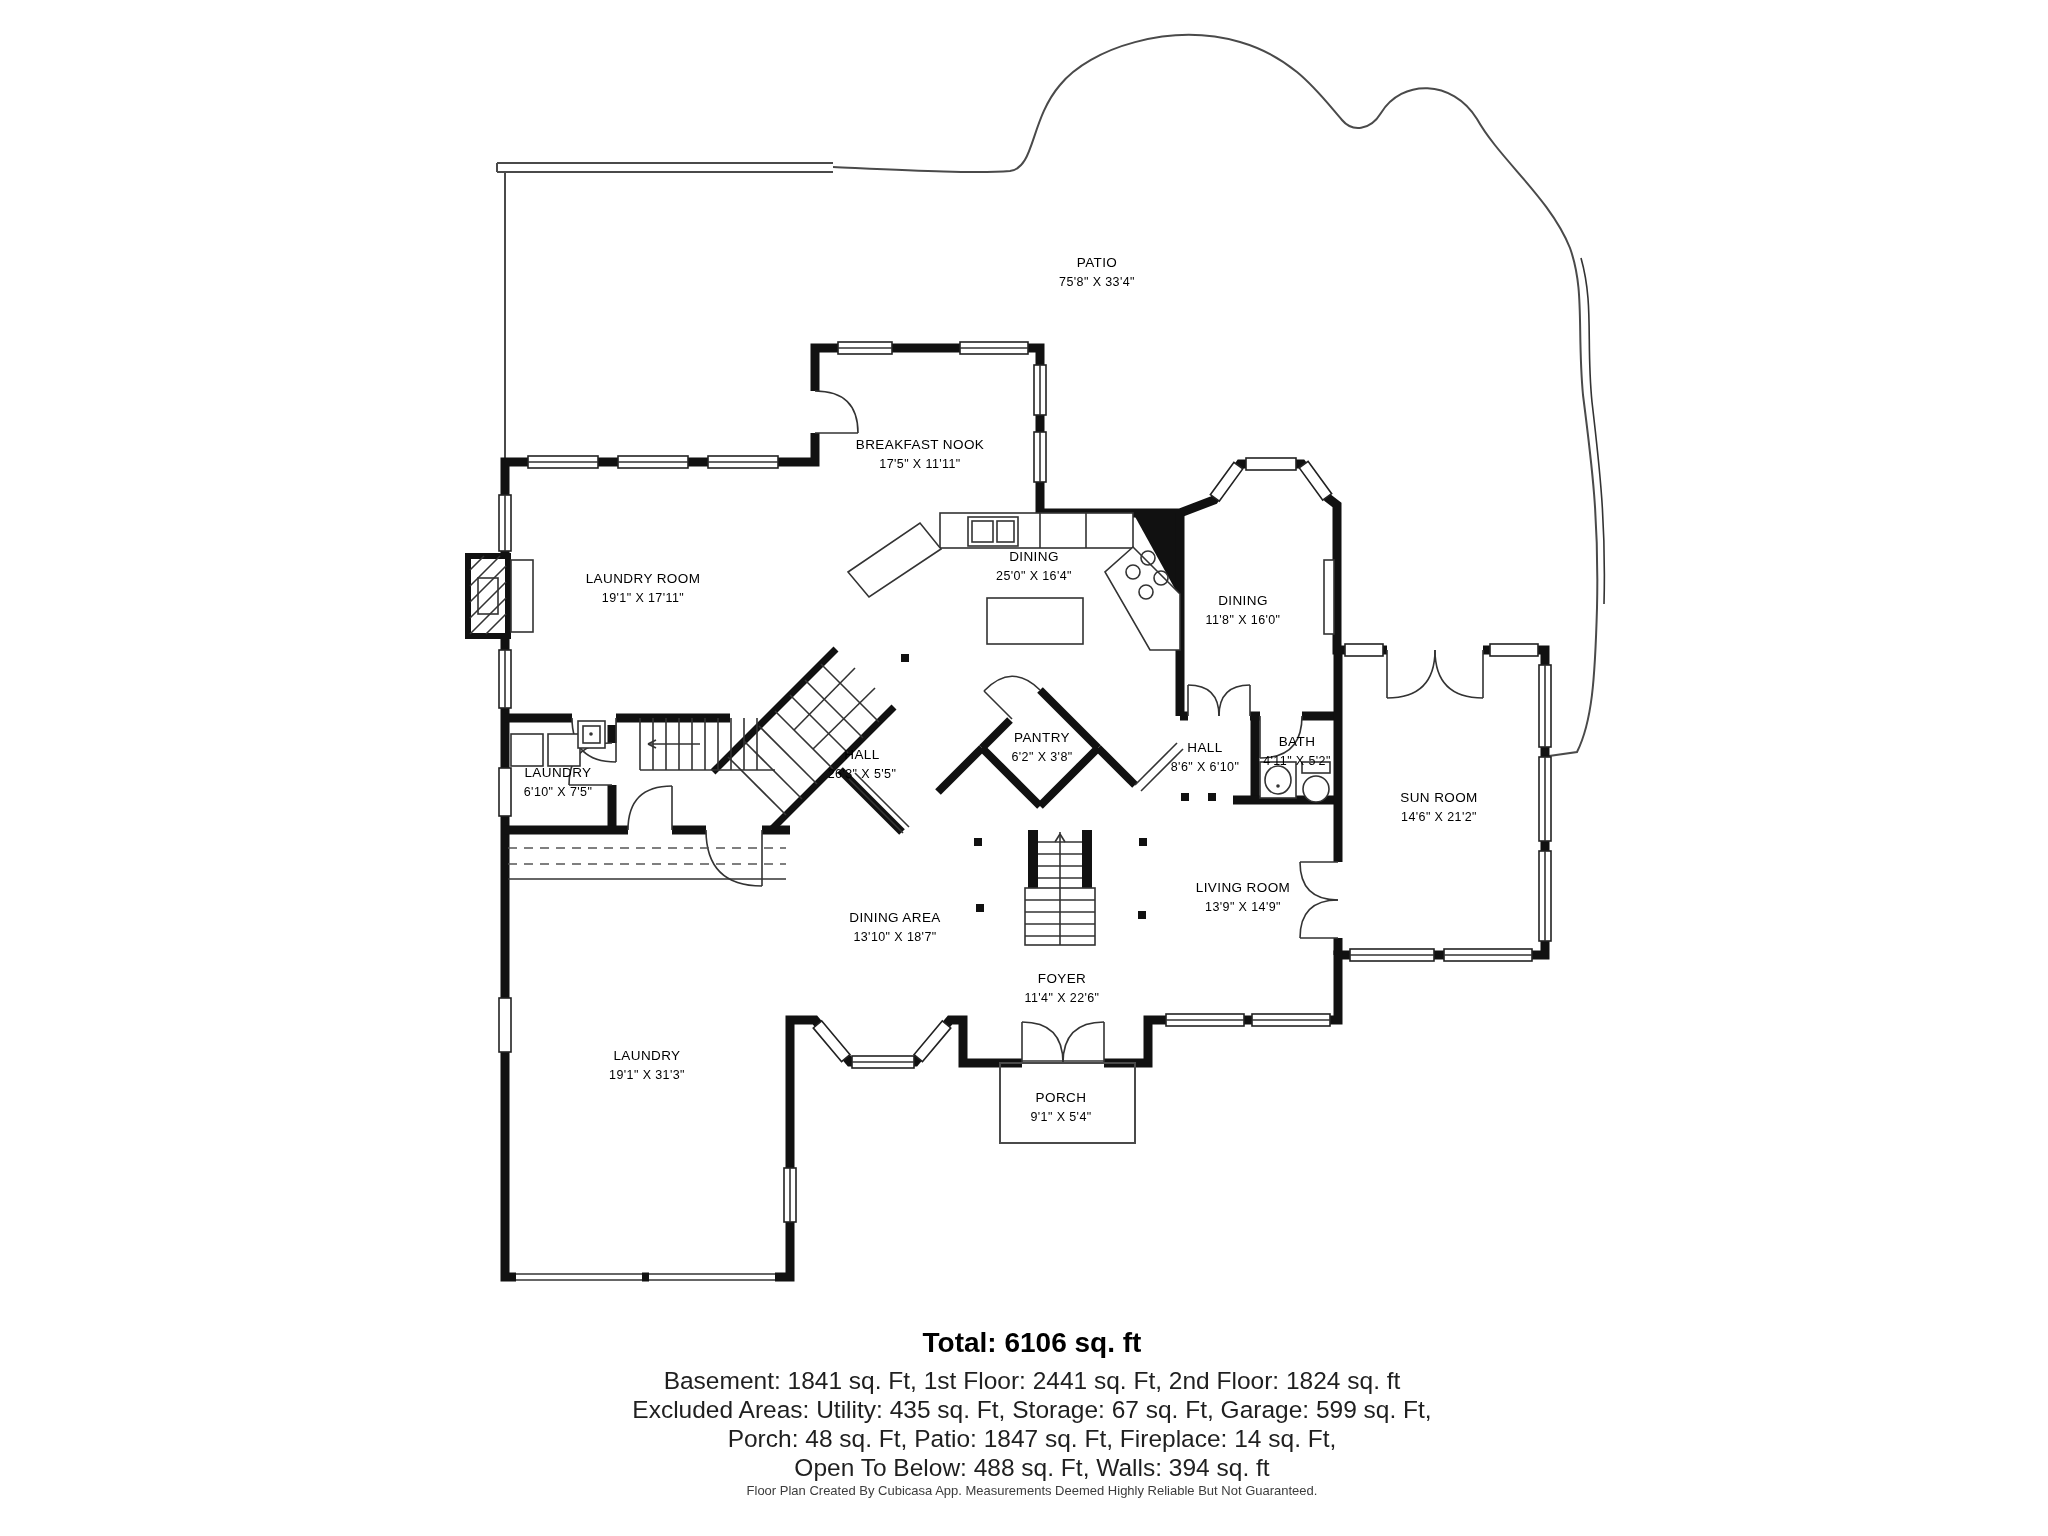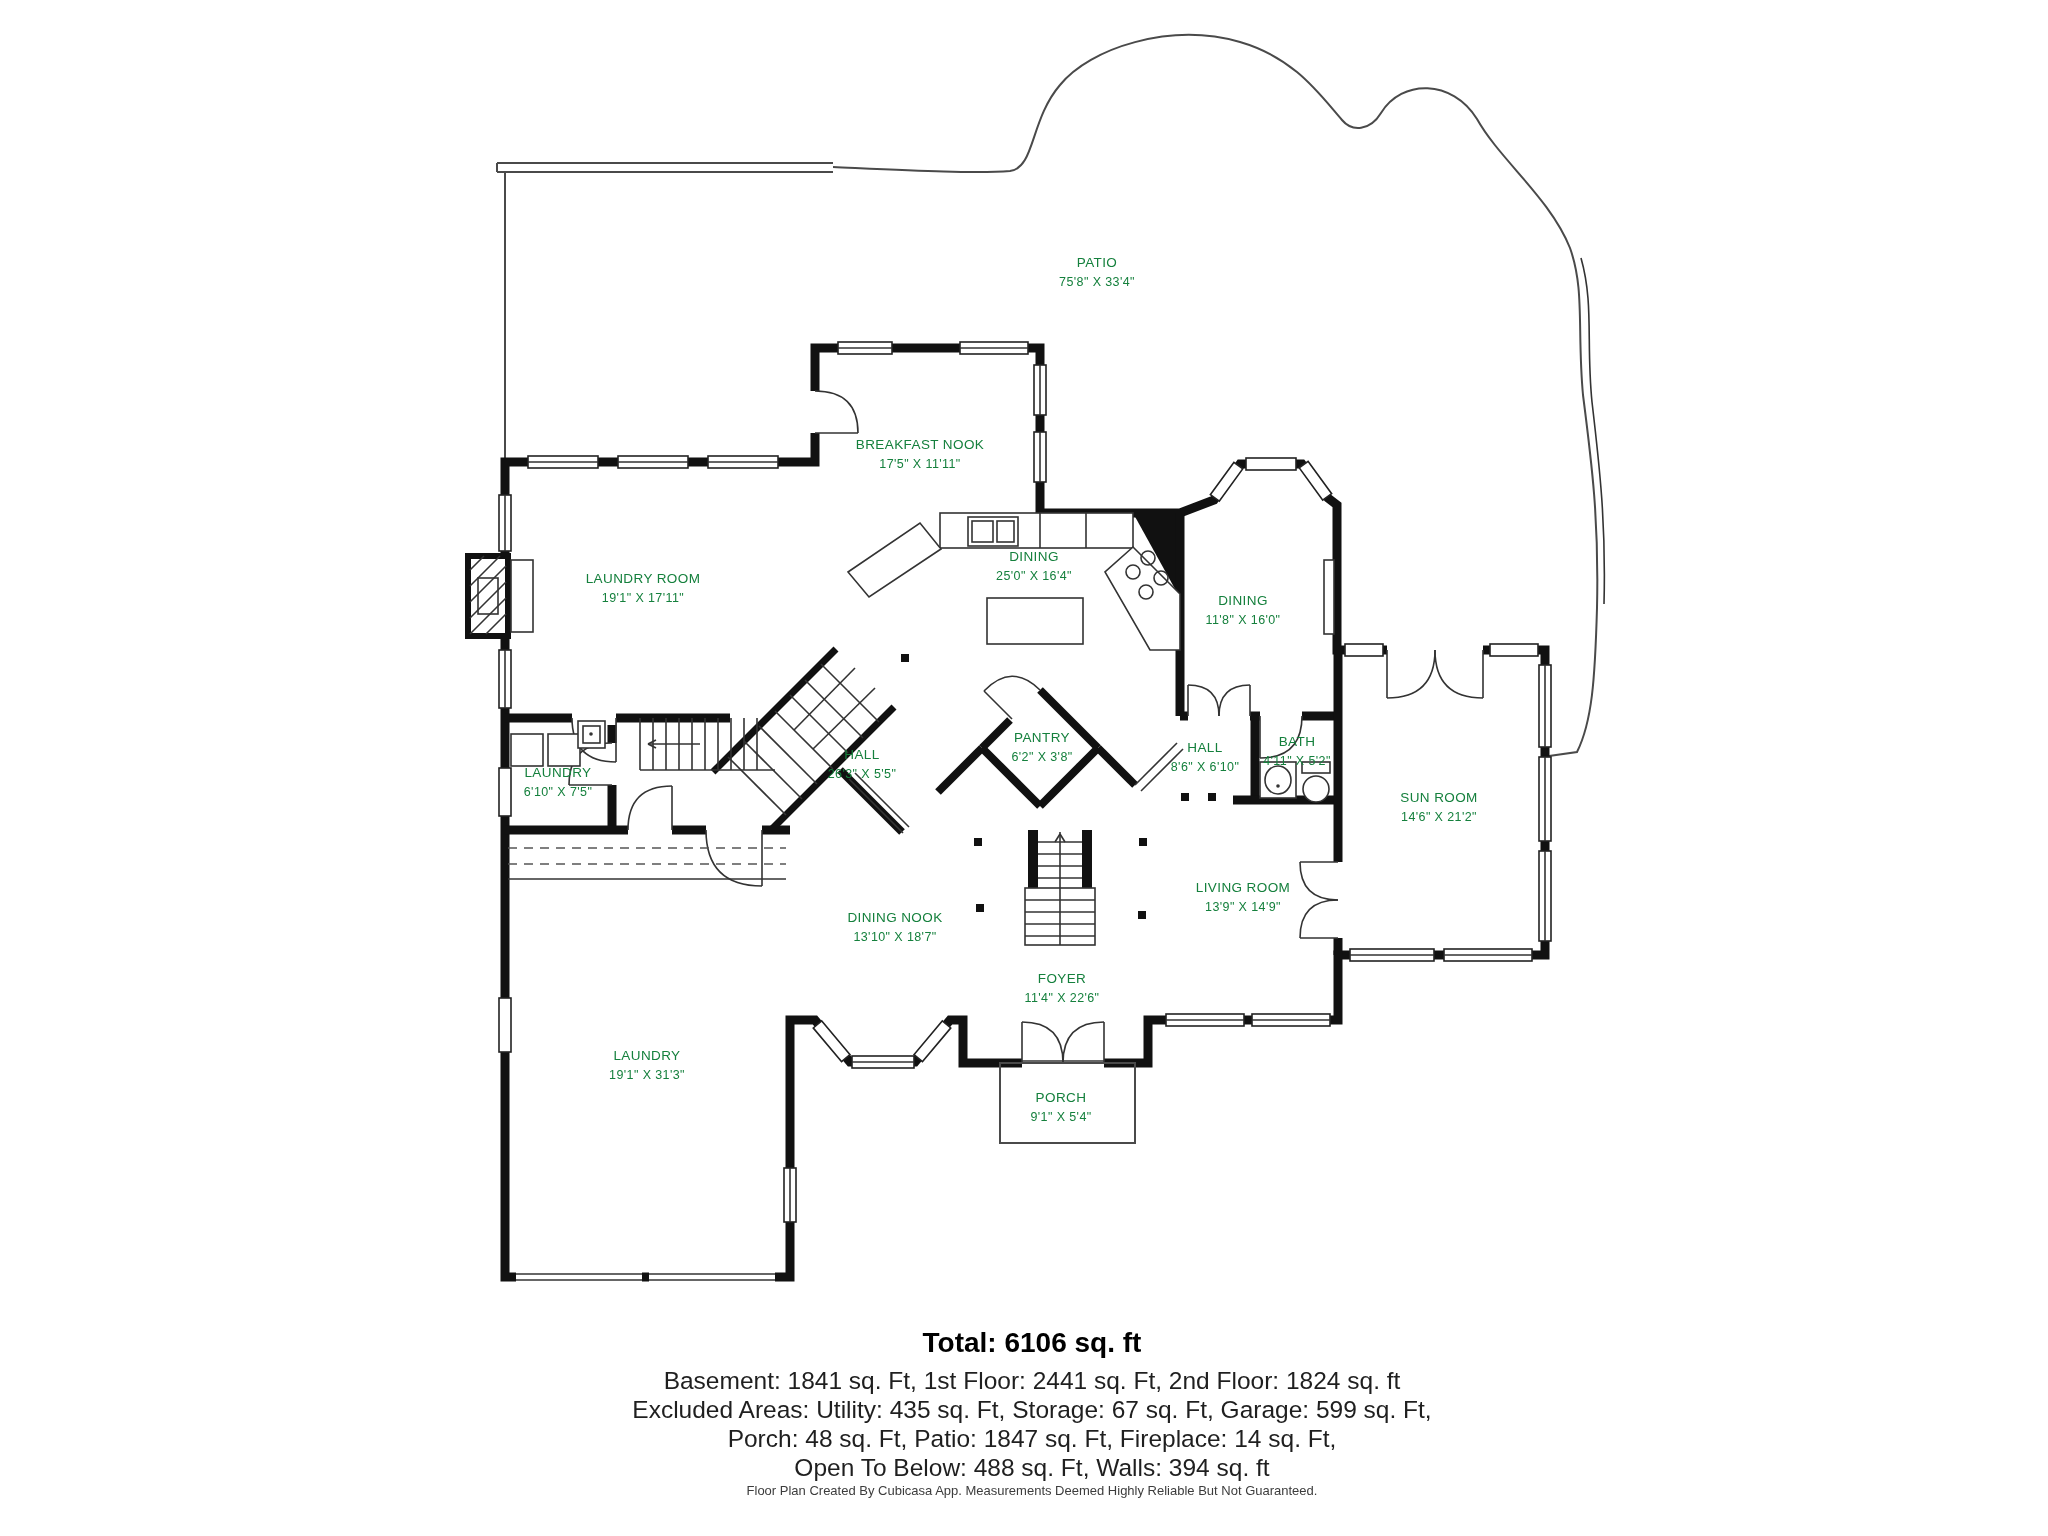--- a/index.html
+++ b/index.html
@@ -12,21 +12,21 @@
   .iw8{stroke:#111;stroke-width:8;fill:none;}
   .iw7{stroke:#111;stroke-width:7;fill:none;}
   .gap{fill:#fff;stroke:none;}
   .win{fill:#fff;stroke:#222;stroke-width:1.6;}
   .t{stroke:#333;stroke-width:1.6;fill:none;}
   .t2{stroke:#4a4a4a;stroke-width:2;fill:none;}
   .fix{fill:#fff;stroke:#333;stroke-width:1.6;}
   .blk{fill:#111;stroke:none;}
   .dash{stroke:#555;stroke-width:1.6;stroke-dasharray:9 7;fill:none;}
   
-  .rlabel{position:absolute;transform:translate(-50%,-50%);text-align:center;color:#15803d;
+  .rlabel{position:absolute;transform:translate(-50%,-50%);text-align:center;color:#000000;
           letter-spacing:.4px;white-space:nowrap;display:flex;flex-direction:column;gap:5px;z-index:5;}
   .rname{font-size:13.5px;}
   .rdims{font-size:12.5px;}
   
   .summary{position:absolute;left:0;top:1326px;width:2064px;text-align:center;color:#1f1f1f;z-index:5;}
   .total{font-size:28px;font-weight:bold;color:#000;line-height:34px;margin-bottom:6px;}
   .sline{font-size:24.5px;line-height:29px;}
   .footer{position:absolute;left:0;top:1483px;width:2064px;text-align:center;
           font-size:13px;color:#3c3c3c;z-index:5;}
 </style>
@@ -356,21 +356,21 @@
     </div>
 <div class="rlabel" style="left:1297px;top:751px">
   <span class="rname">BATH</span>
       <span class="rdims">4'11" X 5'2"</span>
     </div>
 <div class="rlabel" style="left:1439px;top:807px">
   <span class="rname">SUN ROOM</span>
       <span class="rdims">14'6" X 21'2"</span>
     </div>
 <div class="rlabel" style="left:895px;top:927px">
-  <span class="rname">DINING NOOK</span>
+  <span class="rname">DINING AREA</span>
       <span class="rdims">13'10" X 18'7"</span>
     </div>
 <div class="rlabel" style="left:1243px;top:897px">
   <span class="rname">LIVING ROOM</span>
       <span class="rdims">13'9" X 14'9"</span>
     </div>
 <div class="rlabel" style="left:1062px;top:988px">
   <span class="rname">FOYER</span>
       <span class="rdims">11'4" X 22'6"</span>
     </div>

